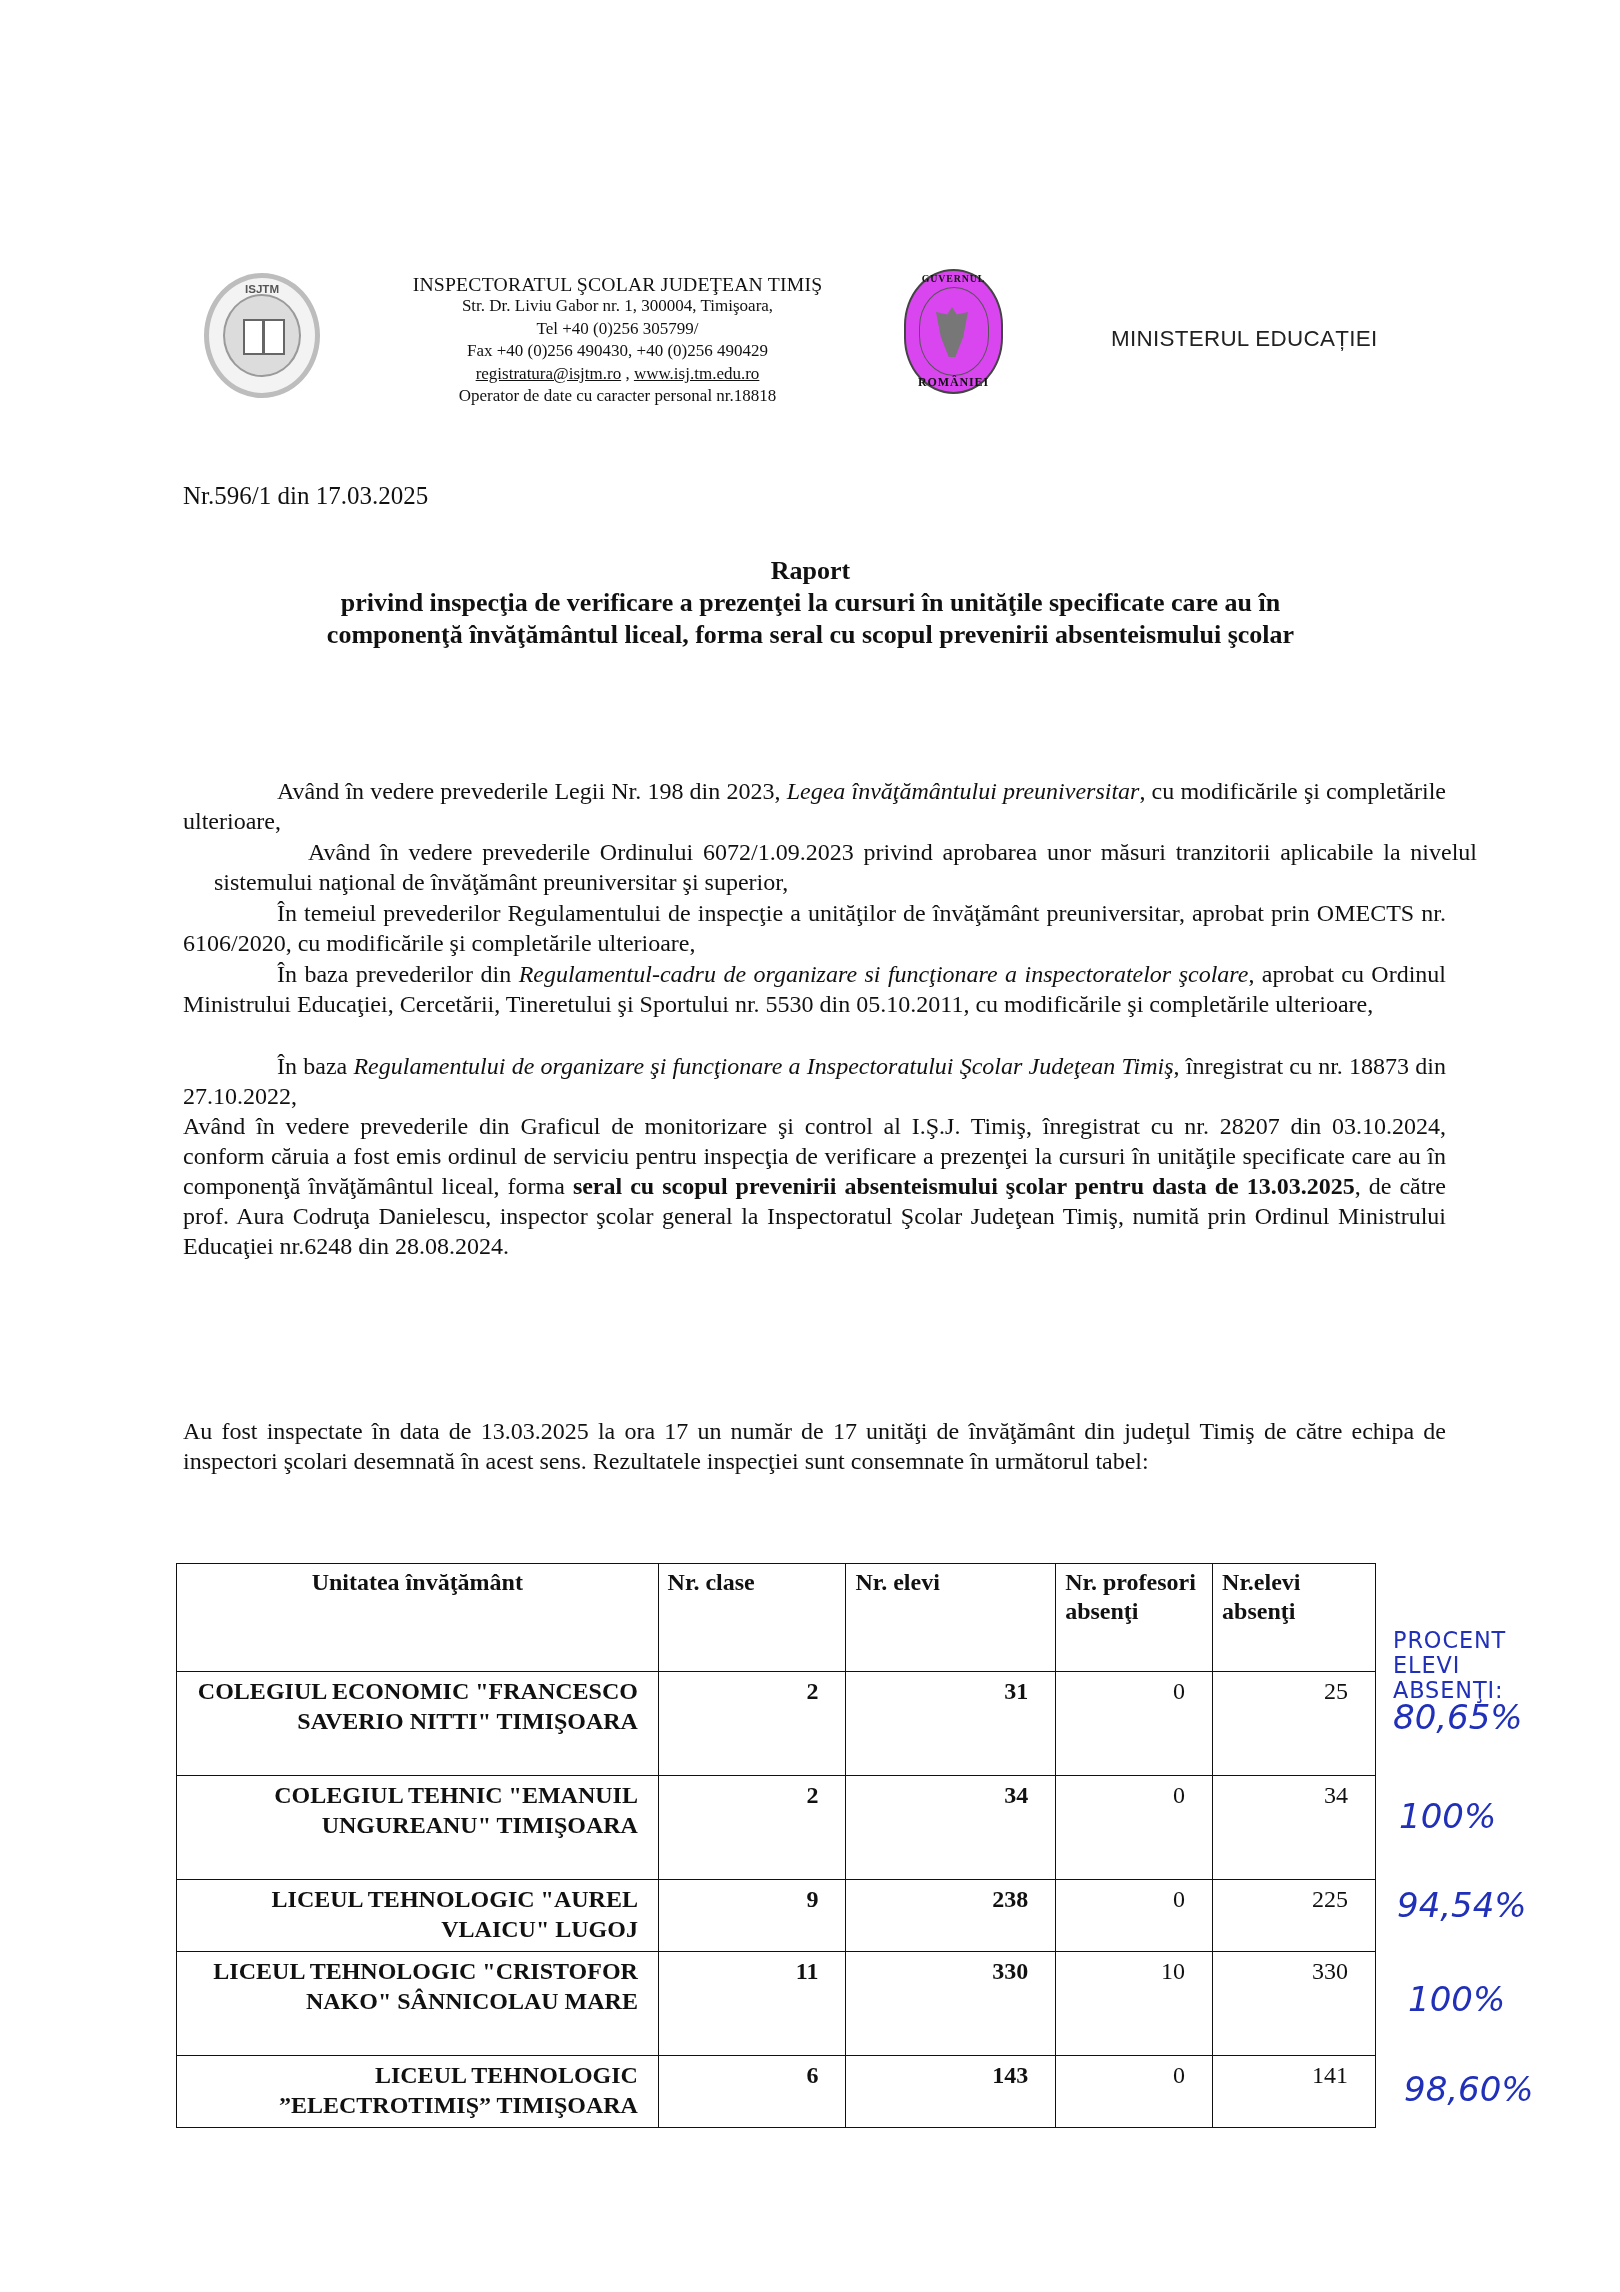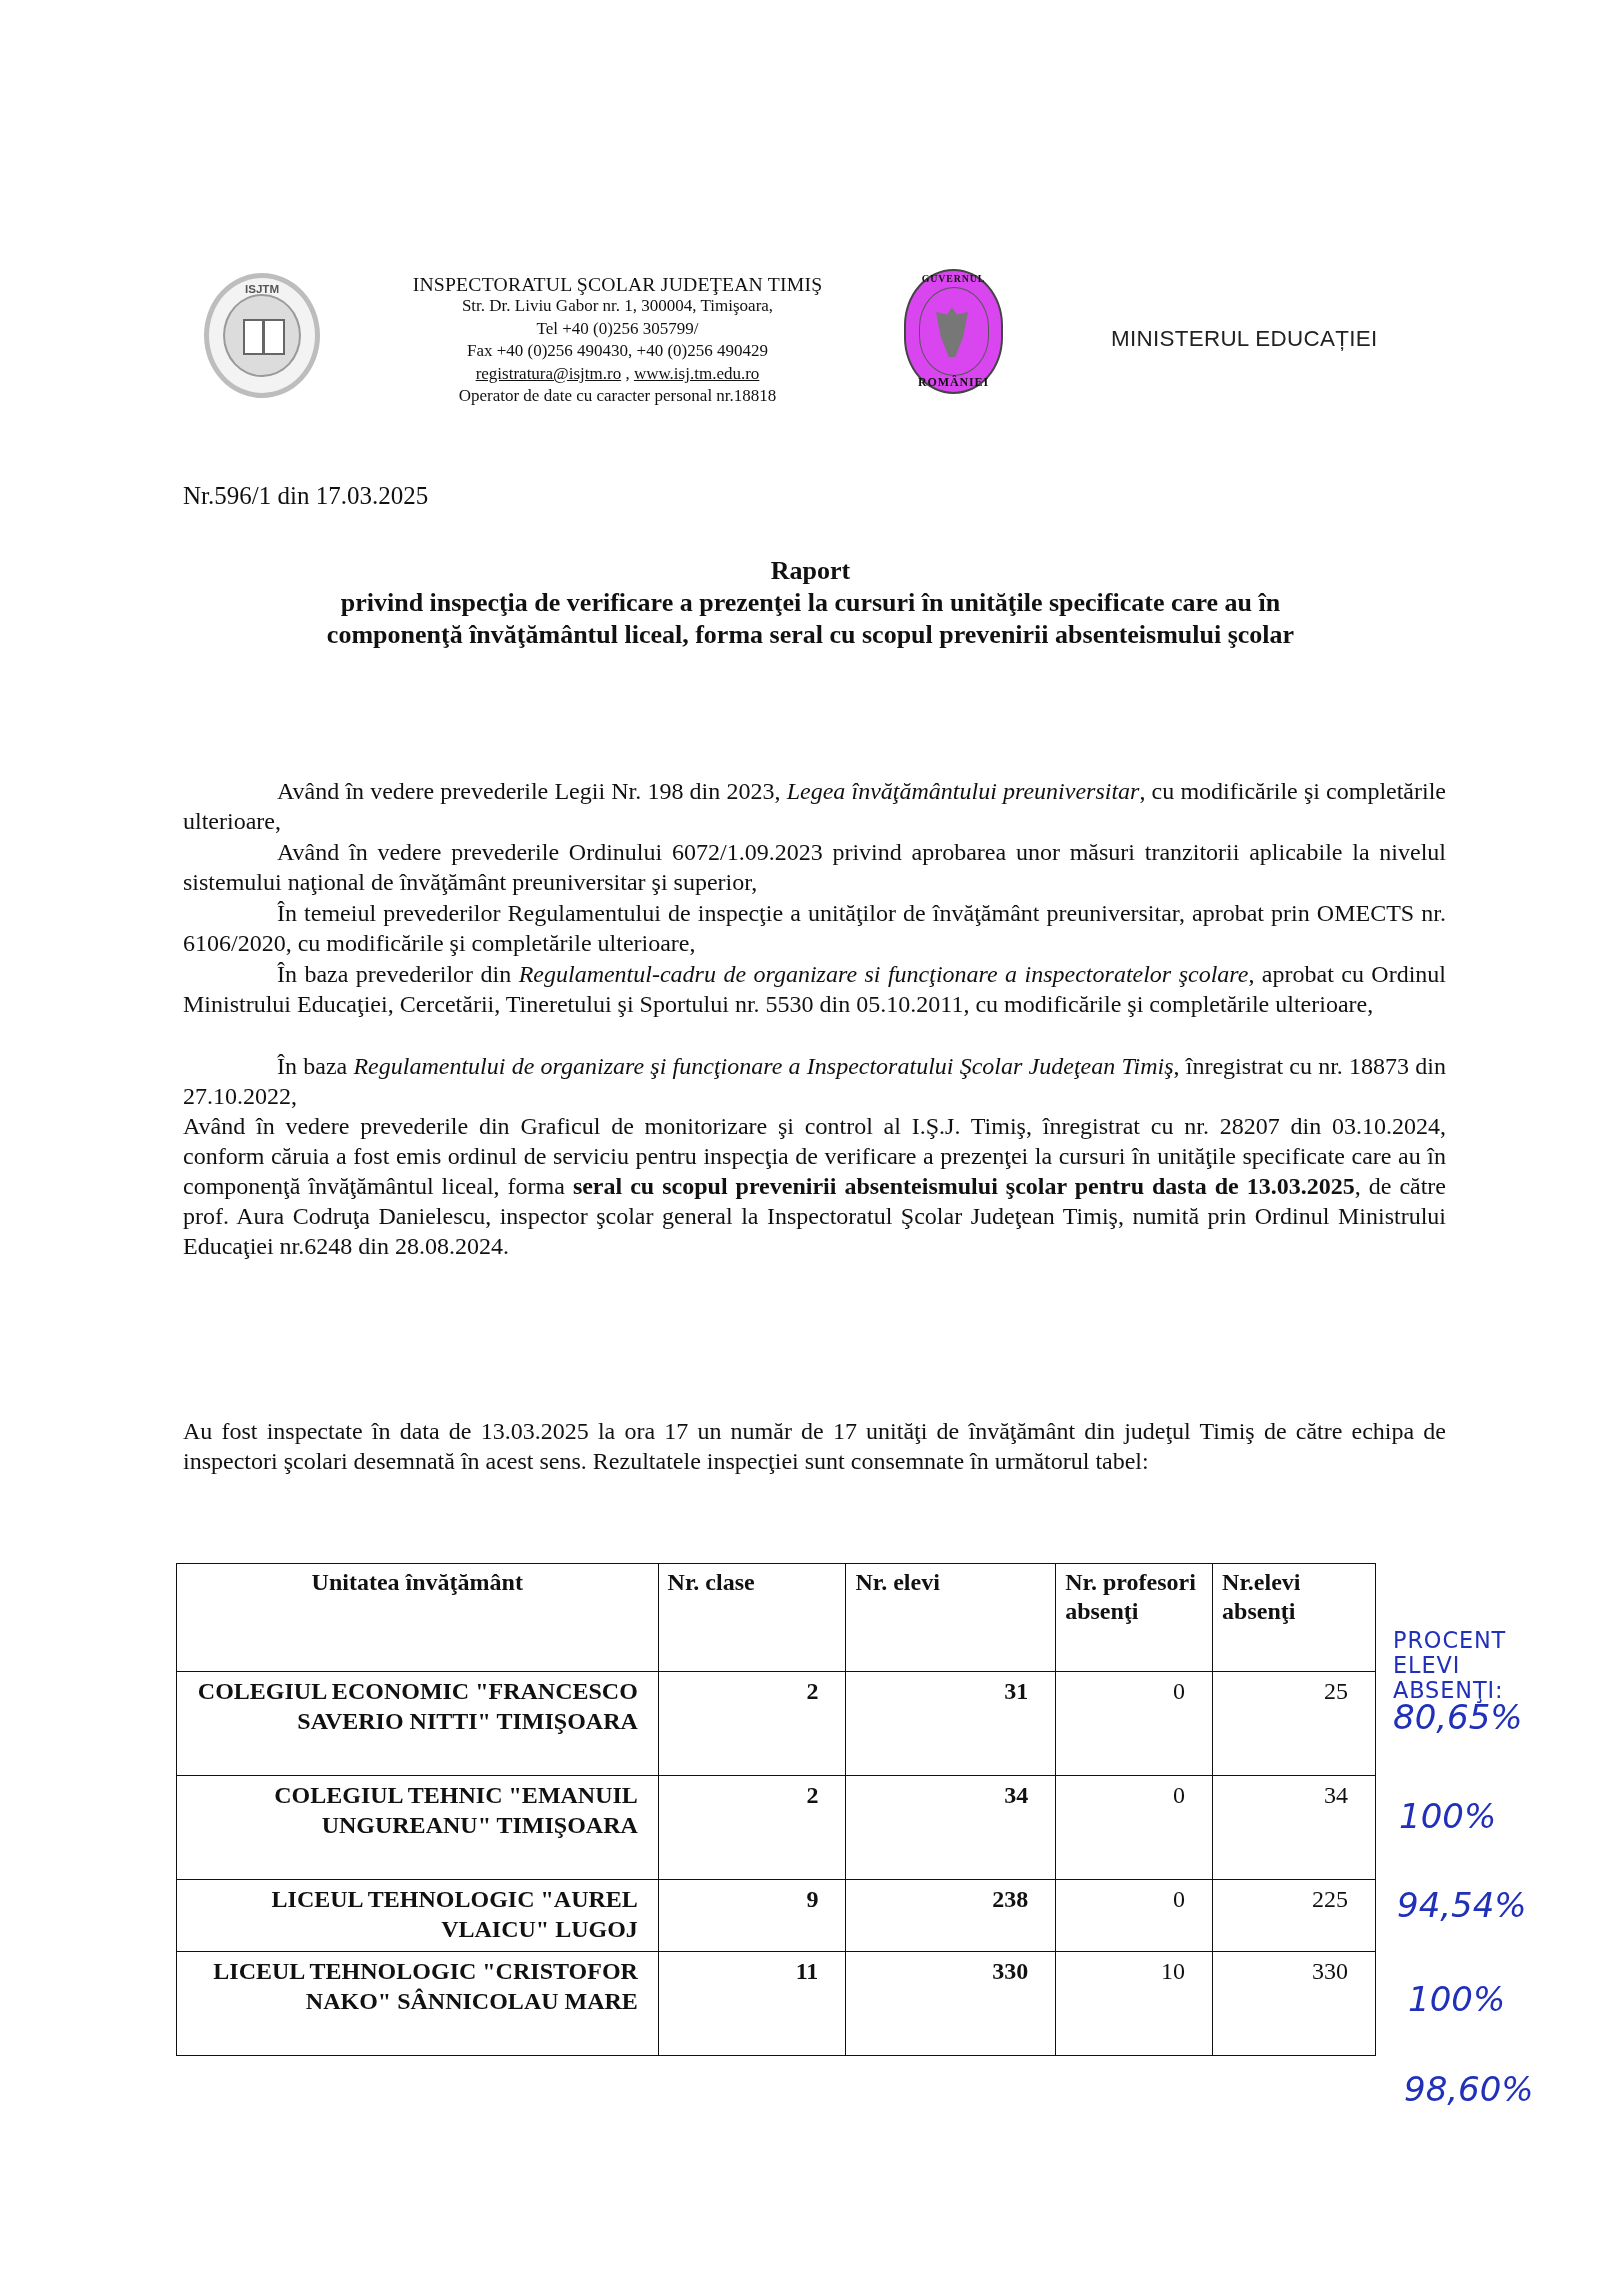--- a/index.html
+++ b/index.html
@@ -79,21 +79,21 @@
 <div class="abs title">
   <div>Raport</div>
   <div>privind inspecţia de verificare a prezenţei la cursuri în unităţile specificate care au în</div>
   <div>componenţă învăţământul liceal, forma seral cu scopul prevenirii absenteismului şcolar</div>
 </div>
 
 <div class="abs para" style="top:776px;">
   <span class="ind"></span><span>Având în vedere prevederile Legii Nr. 198 din 2023, </span><i>Legea învăţământului preuniversitar</i><span>, cu modificările şi completările ulterioare,</span>
 </div>
 
-<div class="abs para" style="top:837px;">
+<div class="abs para" style="top:837px;margin-left:31px;">
   <span class="ind"></span><span>Având în vedere prevederile Ordinului 6072/1.09.2023 privind aprobarea unor măsuri tranzitorii aplicabile la nivelul sistemului naţional de învăţământ preuniversitar şi superior,</span>
 </div>
 
 <div class="abs para" style="top:898px;">
   <span class="ind"></span><span>În temeiul prevederilor Regulamentului de inspecţie a unităţilor de învăţământ preuniversitar, aprobat prin OMECTS nr. 6106/2020, cu modificările şi completările ulterioare,</span>
 </div>
 
 <div class="abs para" style="top:959px;">
   <span class="ind"></span><span>În baza prevederilor din </span><i>Regulamentul-cadru de organizare si funcţionare a inspectoratelor şcolare</i><span>, aprobat cu Ordinul Ministrului Educaţiei, Cercetării, Tineretului şi Sportului nr. 5530 din 05.10.2011, cu modificările şi completările ulterioare,</span>
 </div>
@@ -147,20 +147,27 @@
     <td class="num">0</td>
     <td class="num">225</td>
   </tr>
   <tr style="height:104px">
     <td class="name">LICEUL TEHNOLOGIC "CRISTOFOR NAKO" SÂNNICOLAU MARE</td>
     <td class="num bold">11</td>
     <td class="num bold">330</td>
     <td class="num">10</td>
     <td class="num">330</td>
   </tr>
+  <tr style="height:72px">
+    <td class="name">LICEUL TEHNOLOGIC ”ELECTROTIMIŞ” TIMIŞOARA</td>
+    <td class="num bold">6</td>
+    <td class="num bold">143</td>
+    <td class="num">0</td>
+    <td class="num">141</td>
+  </tr>
 </tbody>
   </table>
 
 <div class="hand label">
   <div>PROCENT</div>
   <div>ELEVI</div>
   <div>ABSENŢI:</div>
 </div>
 <div class="hand pct" style="left:1393px; top:1697px;">80,65%</div>
 <div class="hand pct" style="left:1399px; top:1796px;">100%</div>

